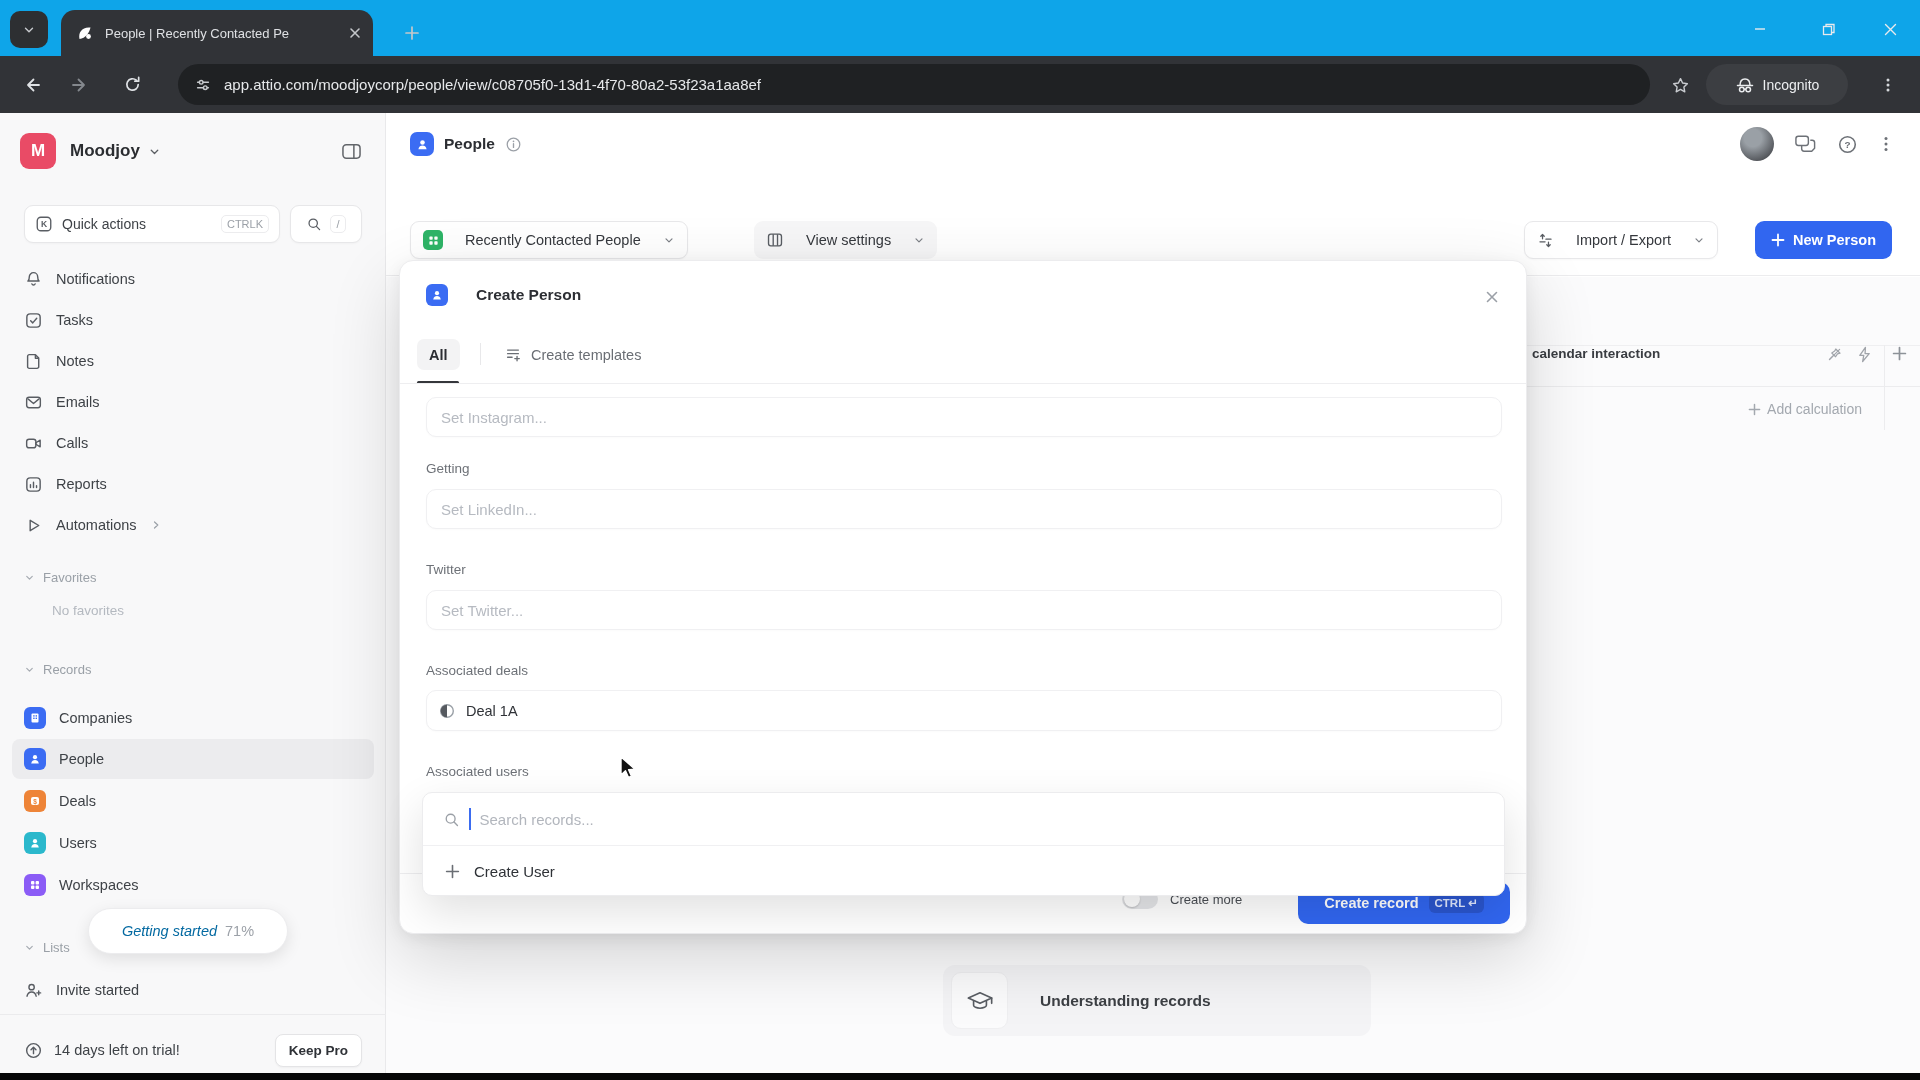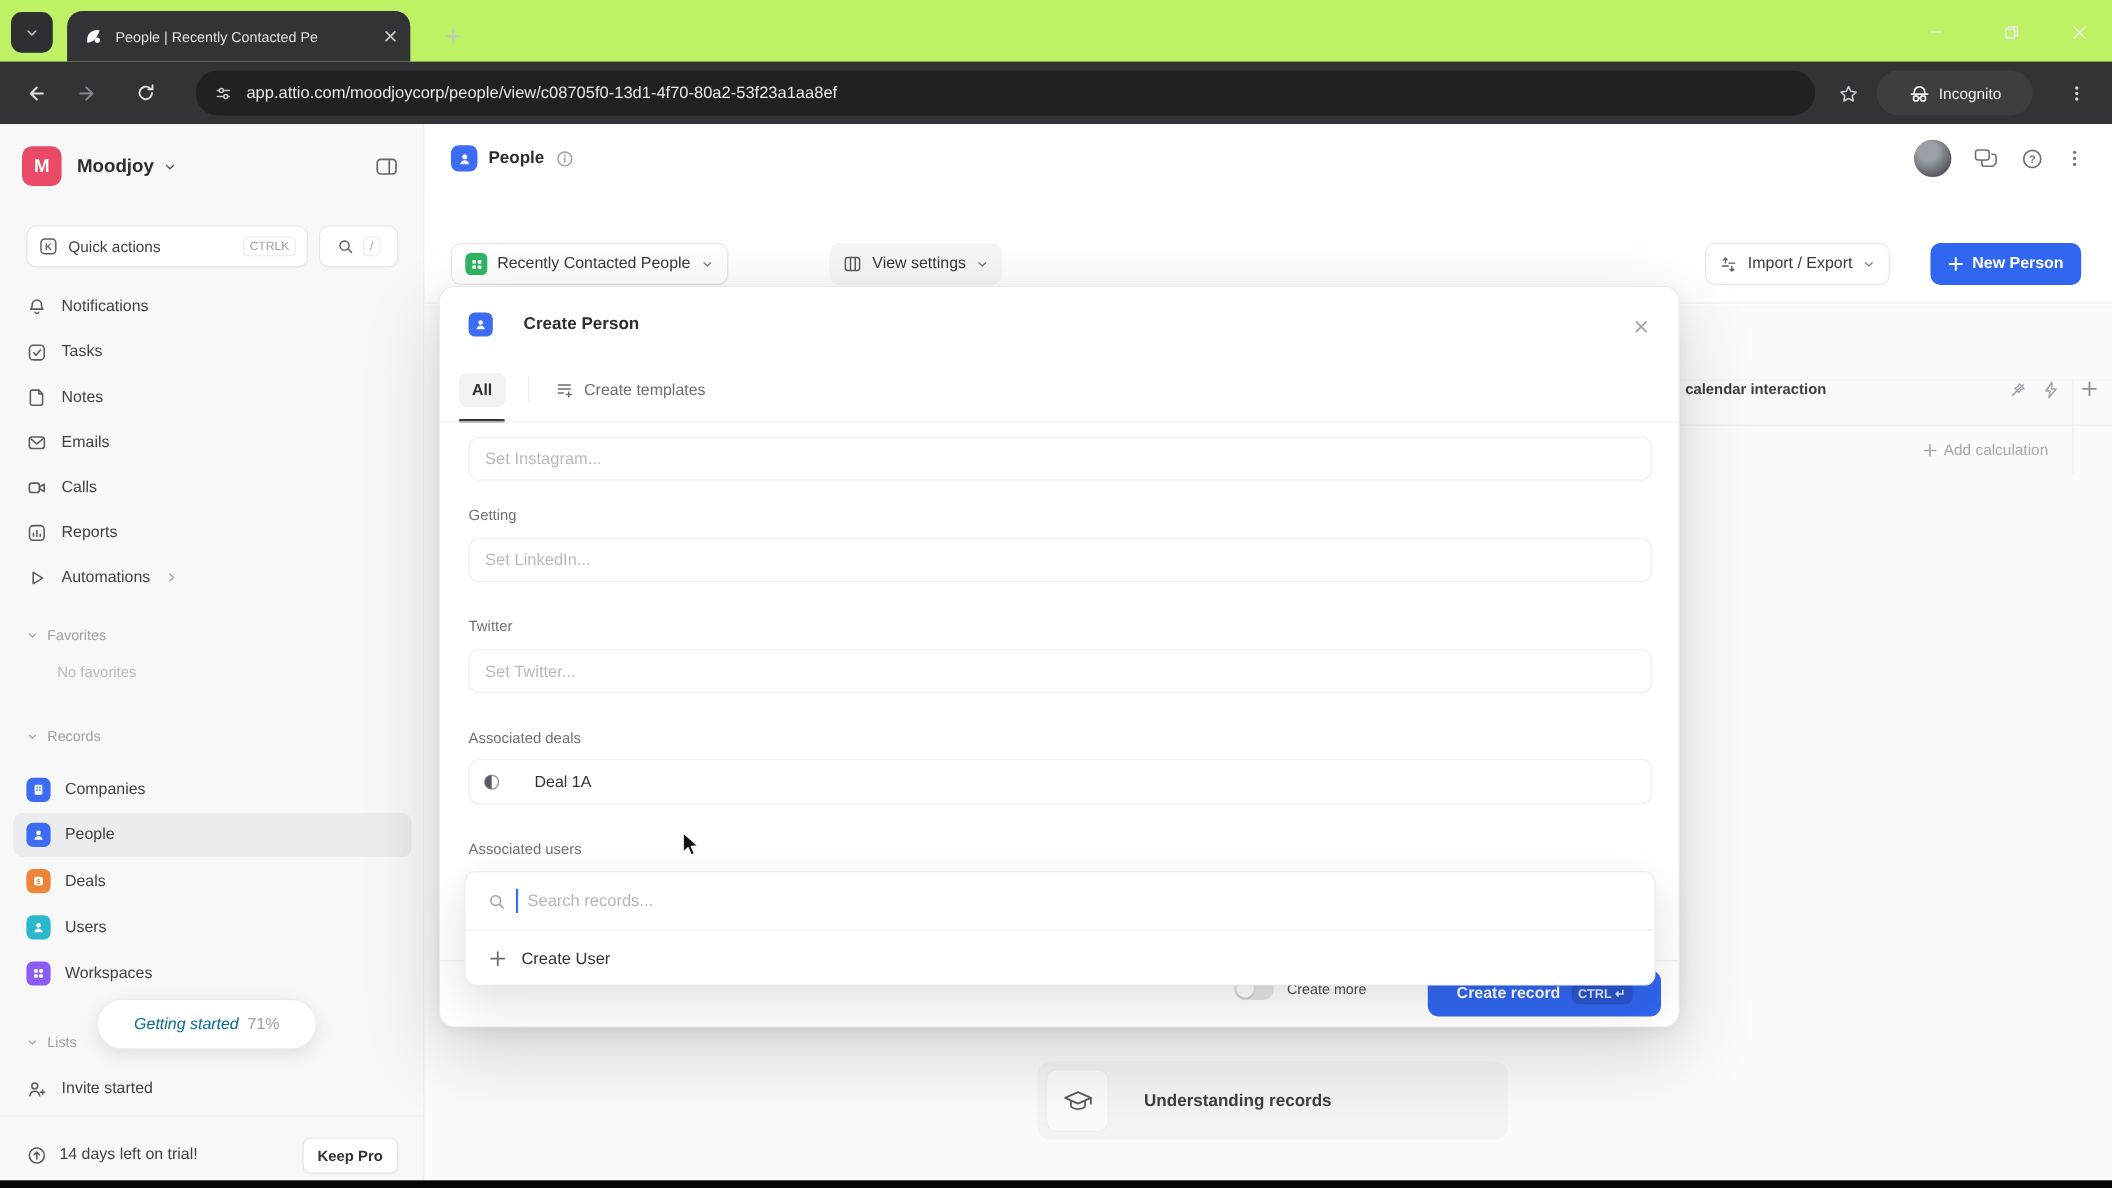--- a/index.html
+++ b/index.html
@@ -2,21 +2,21 @@
 <html><head>
 <meta charset="utf-8">
 <style>
   * { margin:0; padding:0; box-sizing:border-box; }
   html,body { width:1920px; height:1080px; overflow:hidden; }
   body { position:relative; font-family:"Liberation Sans", sans-serif; background:#ffffff; }
   .abs { position:absolute; }
   svg { display:block; }
 
   
-  .titlebar { left:0; top:0; width:1920px; height:71px; background:#bef264; }
+  .titlebar { left:0; top:0; width:1920px; height:71px; background:#0ea5e9; }
   .tab-search-btn { left:10px; top:11px; width:38px; height:37px; border-radius:10px; background:#2d2f32; display:flex; align-items:center; justify-content:center; }
   .tab { left:61px; top:10px; width:312px; height:46px; background:#313337; border-radius:14px 14px 0 0; display:flex; align-items:center; padding:0 12px 0 14px; }
   .tab-title { flex:1; overflow:hidden; white-space:nowrap; color:#dfe1e4; font-size:13px; margin-left:10px; position:relative; }
   .tab-fade { position:absolute; right:0; top:0; width:28px; height:20px; background:linear-gradient(90deg, rgba(49,51,55,0), #313337); }
   .newtab-btn { left:395px; top:16px; width:34px; height:34px; display:flex; align-items:center; justify-content:center; border-radius:8px; }
   .wctl { top:16px; width:44px; height:26px; display:flex; align-items:center; justify-content:center; }
 
   .toolbar { left:0; top:56px; width:1920px; height:57px; background:#313337; display:flex; align-items:center; }
   .navbtn { width:40px; height:40px; display:flex; align-items:center; justify-content:center; border-radius:50%; }
   .url-pill { left:178px; top:64px; width:1472px; height:41px; background:#1f2123; border-radius:21px; display:flex; align-items:center; padding:0 16px; }
@@ -58,21 +58,21 @@
   .side-div { left:0; top:901px; width:386px; height:1px; background:#ebebed; }
   .trial-row { left:14px; top:915px; width:358px; height:44px; display:flex; align-items:center; gap:11px; padding:0 10px; }
   .trial-lbl { font-size:14.5px; color:#3e4247; flex:1; }
   .keeppro { background:#fff; border:1px solid #e4e4e6; border-radius:8px; height:33px; padding:0 13px; display:flex; align-items:center; font-size:13.5px; color:#2f3237; font-weight:bold; box-shadow:0 1px 2px rgba(0,0,0,.04); }
   .ph-left { left:24px; top:16px; height:30px; display:flex; align-items:center; gap:10px; }
   .ph-title { font-size:15.5px; font-weight:bold; color:#2c2e33; }
   .ph-icons { right:26px; top:12px; height:38px; display:flex; align-items:center; gap:20px; }
   .avatar { width:34px; height:34px; border-radius:50%; background:radial-gradient(circle at 38% 32%, #9aa0a6 0 28%, #54575c 75%); }
 
   .tb-row { left:386px; top:63px; width:1534px; height:100px; border-bottom:1px solid #ececee; background:#fff; }
-  .tbtn { height:38px; top:45px; display:inline-flex; align-items:center; gap:9px; padding:0 12px; border-radius:9px; font-size:14.5px; color:#35383d; }
+  .tbtn { height:38px; top:45px; display:inline-flex; align-items:center; gap:22px; padding:0 12px; border-radius:9px; font-size:14.5px; color:#35383d; }
   .tbtn.bordered { background:#fff; border:1px solid #e8e8ea; box-shadow:0 1px 2px rgba(0,0,0,.03); }
   .tbtn.plain { background:#f6f6f7; }
   .gicon { width:20px; height:20px; border-radius:5px; display:flex; align-items:center; justify-content:center; }
   .newperson { right:28px; top:45px; height:38px; background:#3166f0; border-radius:9px; display:inline-flex; align-items:center; gap:8px; padding:0 16px; color:#fff; font-size:14.5px; font-weight:bold; position:absolute; }
 
   
   .content-bg { left:386px; top:164px; width:1534px; height:796px; background:#fbfbfc; }
   .col-head { left:1522px; top:232px; width:398px; height:42px; background:#fbfbfc; border-top:1px solid #efeff1; border-bottom:1px solid #ececee; display:flex; align-items:flex-start; }
   .col-head .name { font-size:13.5px; font-weight:bold; color:#3a3d42; margin-left:10px; flex:1; white-space:nowrap; }
   .vline { left:1884px; top:232px; width:1px; height:85px; background:#ececee; }
@@ -90,21 +90,21 @@
   .m-tabs-border { left:0; top:122px; width:1126px; height:1px; background:#eeeef0; }
   .tab-all { left:17px; top:78px; height:31px; padding:0 12px; background:#f3f3f4; border-radius:7px; display:flex; align-items:center; font-size:14.5px; font-weight:bold; color:#2c2e33; }
   .tab-all-ind { left:17px; top:120px; width:42px; height:2.5px; background:#35373b; border-radius:2px; }
   .tab-sep { left:80px; top:82px; width:1px; height:22px; background:#e8e8ea; }
   .tab-templates { left:104px; top:78px; height:31px; display:flex; align-items:center; gap:9px; font-size:14.5px; color:#6a6e74; }
 
   .m-label { left:26px; font-size:13.5px; color:#6d7177; }
   .m-input { left:26px; width:1076px; height:40px; background:#fff; border:1px solid #f0f0f2; border-radius:10px; font-family:"Liberation Sans",sans-serif; font-size:15px; color:#2f3237; padding:0 14px; box-shadow:0 1px 2px rgba(0,0,0,.02); outline:none; }
   .m-input::placeholder { color:#b6bac1; }
   .deal-box { left:26px; top:429px; width:1076px; height:41px; background:#fff; border:1px solid #f0f0f2; border-radius:10px; display:flex; align-items:center; gap:11px; padding:0 12px; box-shadow:0 1px 2px rgba(0,0,0,.02); }
-  .deal-name { font-size:14.5px; color:#2f3237;margin-left:20px; }
+  .deal-name { font-size:14.5px; color:#2f3237; }
 
   .dropdown { left:22px; top:531px; width:1083px; height:104px; background:#fff; border:1px solid #ececee; border-radius:10px; box-shadow:0 16px 44px rgba(0,0,0,.12); z-index:6; }
   .dd-search { left:0; top:0; width:100%; height:52px; display:flex; align-items:center; padding:0 20px; gap:9px; }
   .caret { width:1.5px; height:22px; background:#3b6cf0; }
   .dd-ph { font-size:15px; color:#b2b6bd; }
   .dd-div { left:0; top:52px; width:100%; height:1px; background:#f0f0f2; }
   .dd-create { left:0; top:53px; width:100%; height:50px; display:flex; align-items:center; padding:0 22px; gap:14px; font-size:15px; color:#2f3237; }
 
   .m-foot-border { left:0; top:612px; width:1126px; height:1px; background:#eeeef0; }
   .create-more { left:722px; top:628px; display:flex; align-items:center; gap:12px; z-index:5; }

